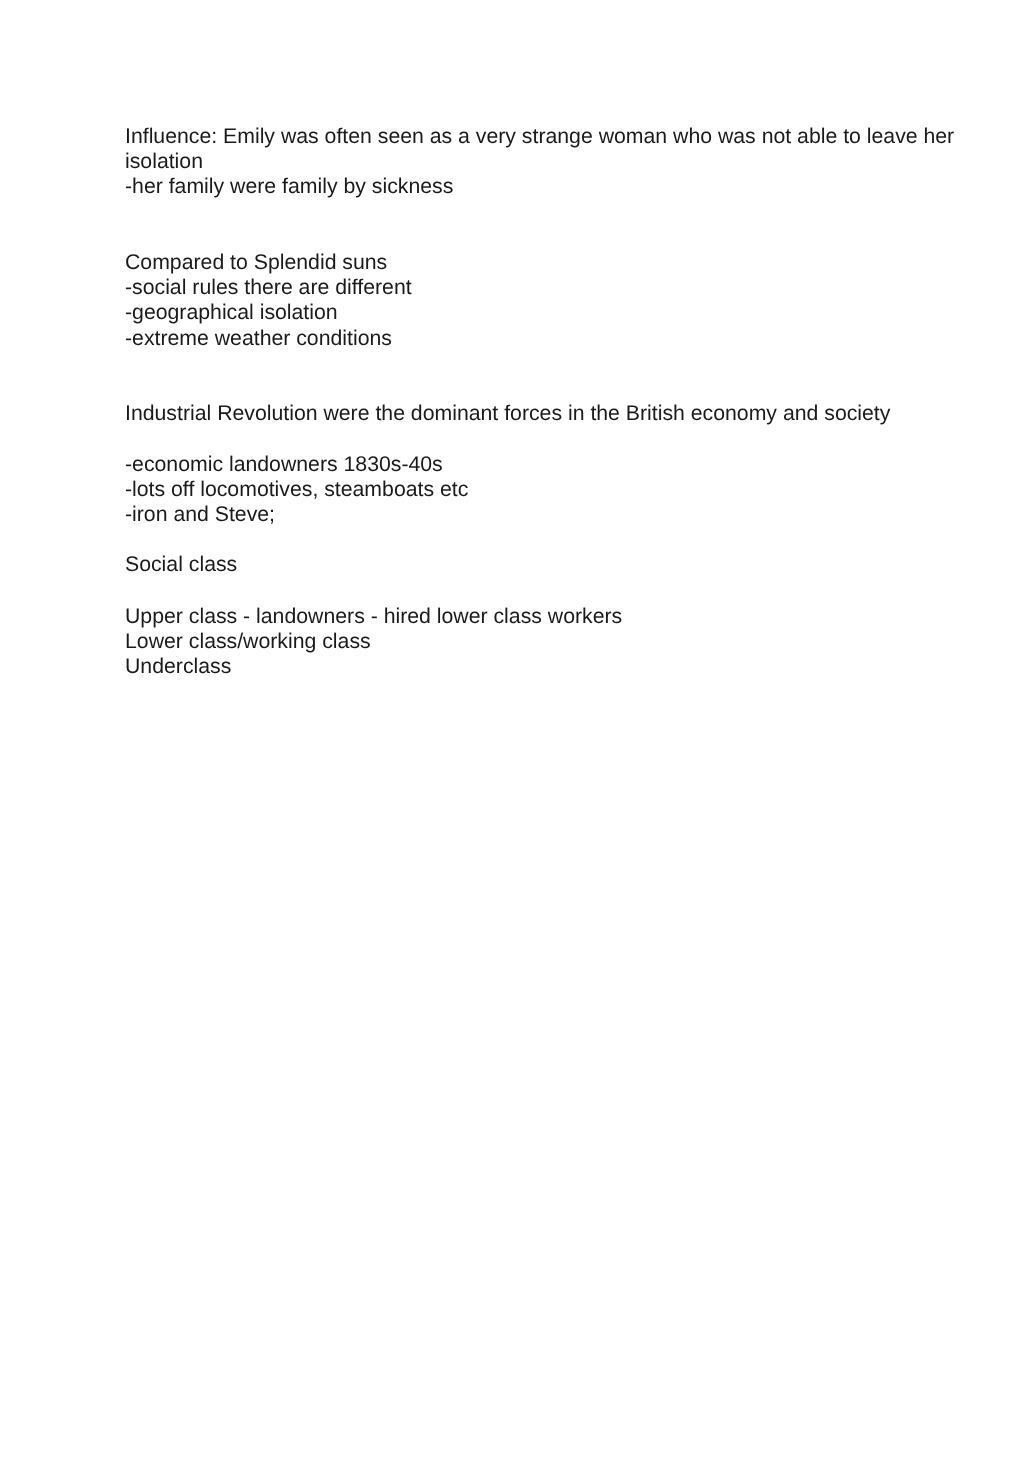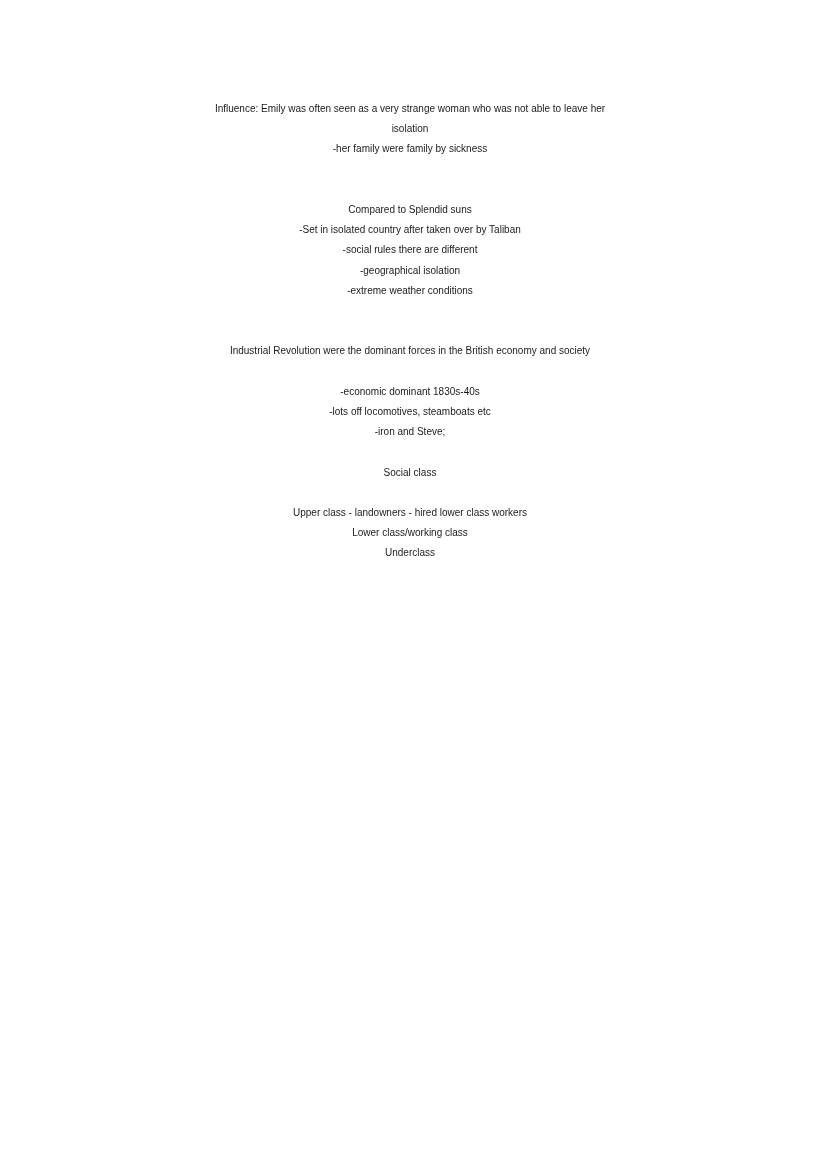--- a/index.html
+++ b/index.html
@@ -13,23 +13,22 @@
       position: relative;
       overflow: hidden;
       font-family: "Liberation Sans", sans-serif;
       color: #1a1a1a;
     }
     .page {
       position: absolute;
       left: 100px;
       top: 99px;
       width: 620px;
-      font-size: 10px;
+      font-size: 17px;
       line-height: 20.2px;
-      text-align: center;
     }
     .line {
       display: block;
       white-space: nowrap;
       min-height: 20.2px;
     }
     .blank {
       display: block;
       height: 20.2px;
     }
@@ -43,37 +42,36 @@
     <span class="line">Influence: Emily was often seen as a very strange woman who was not able to leave her</span>
     <span class="line">isolation</span>
     <span class="line">-her family were family by sickness</span>
   </div>
 
   <span class="blank"></span>
   <span class="blank"></span>
 
   <div>
     <span class="line">Compared to Splendid suns</span>
-    <span class="line">-Set in isolated country after taken over by Taliban</span>
     <span class="line">-social rules there are different</span>
     <span class="line">-geographical isolation</span>
     <span class="line">-extreme weather conditions</span>
   </div>
 
   <span class="blank"></span>
   <span class="blank"></span>
 
   <div>
     <span class="line">Industrial Revolution were the dominant forces in the British economy and society</span>
   </div>
 
   <span class="blank"></span>
 
   <div>
-    <span class="line">-economic dominant 1830s-40s</span>
+    <span class="line">-economic landowners 1830s-40s</span>
     <span class="line">-lots off locomotives, steamboats etc</span>
     <span class="line">-iron and Steve;</span>
   </div>
 
   <span class="blank"></span>
 
   <div>
     <span class="line">Social class</span>
   </div>
 

